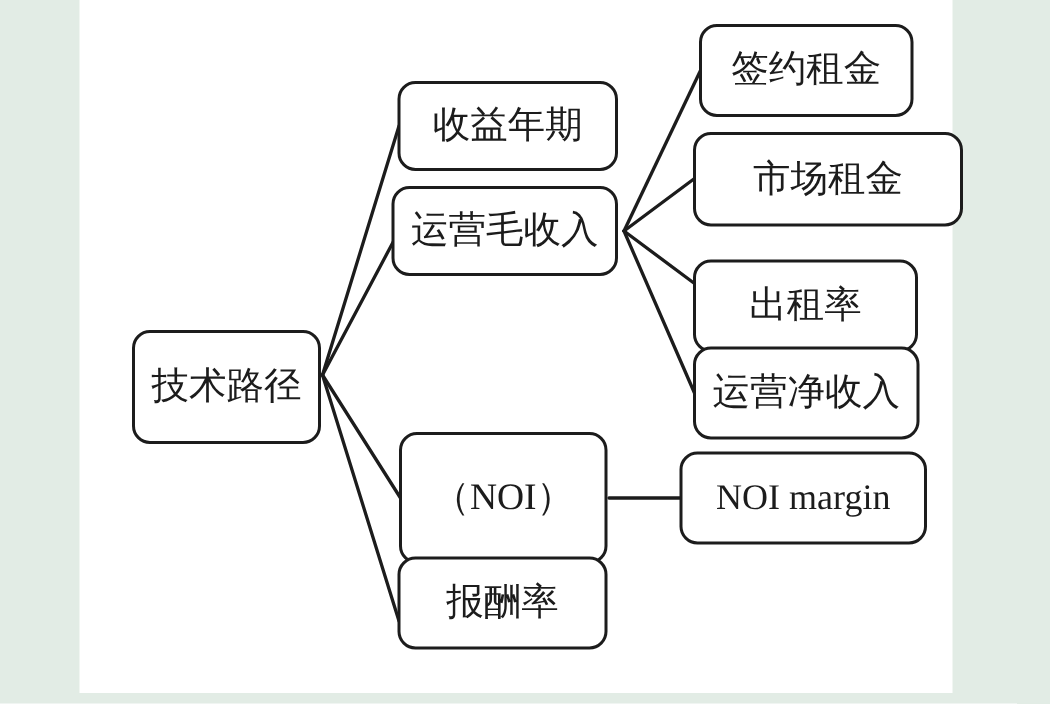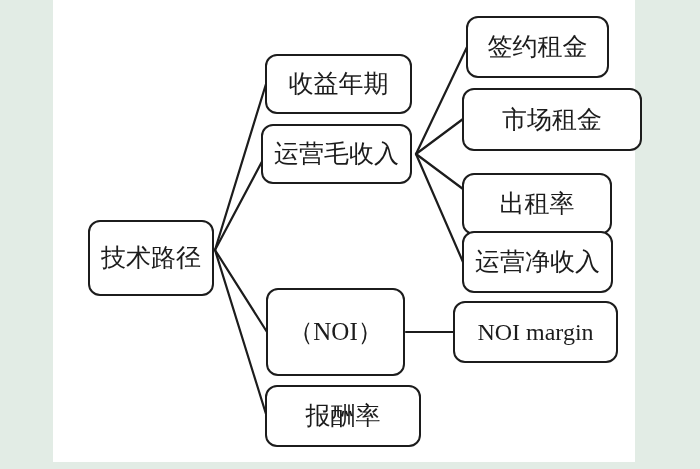--- a/index.html
+++ b/index.html
@@ -83,21 +83,21 @@
 </div>
 
 <div class="node" style="left:261px; top:124px; width:151px; height:60px;">
   <span>运营毛收入</span>
 </div>
 
 <div class="node" style="left:266px; top:288px; width:139px; height:88px;">
   <span>（NOI）</span>
 </div>
 
-<div class="node" style="left:265px; top:385px; width:156px; height:62px;">
+<div class="node" style="left:265px; top:371px; width:140px; height:62px;">
   <span>报酬率</span>
 </div>
 
 <div class="node" style="left:466px; top:16px; width:143px; height:62px;">
   <span>签约租金</span>
 </div>
 
 <div class="node" style="left:462px; top:88px; width:180px; height:63px;">
   <span>市场租金</span>
 </div>

